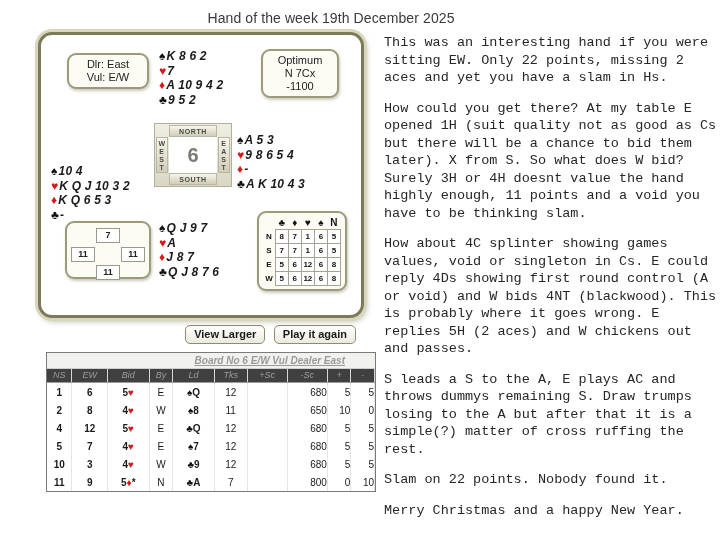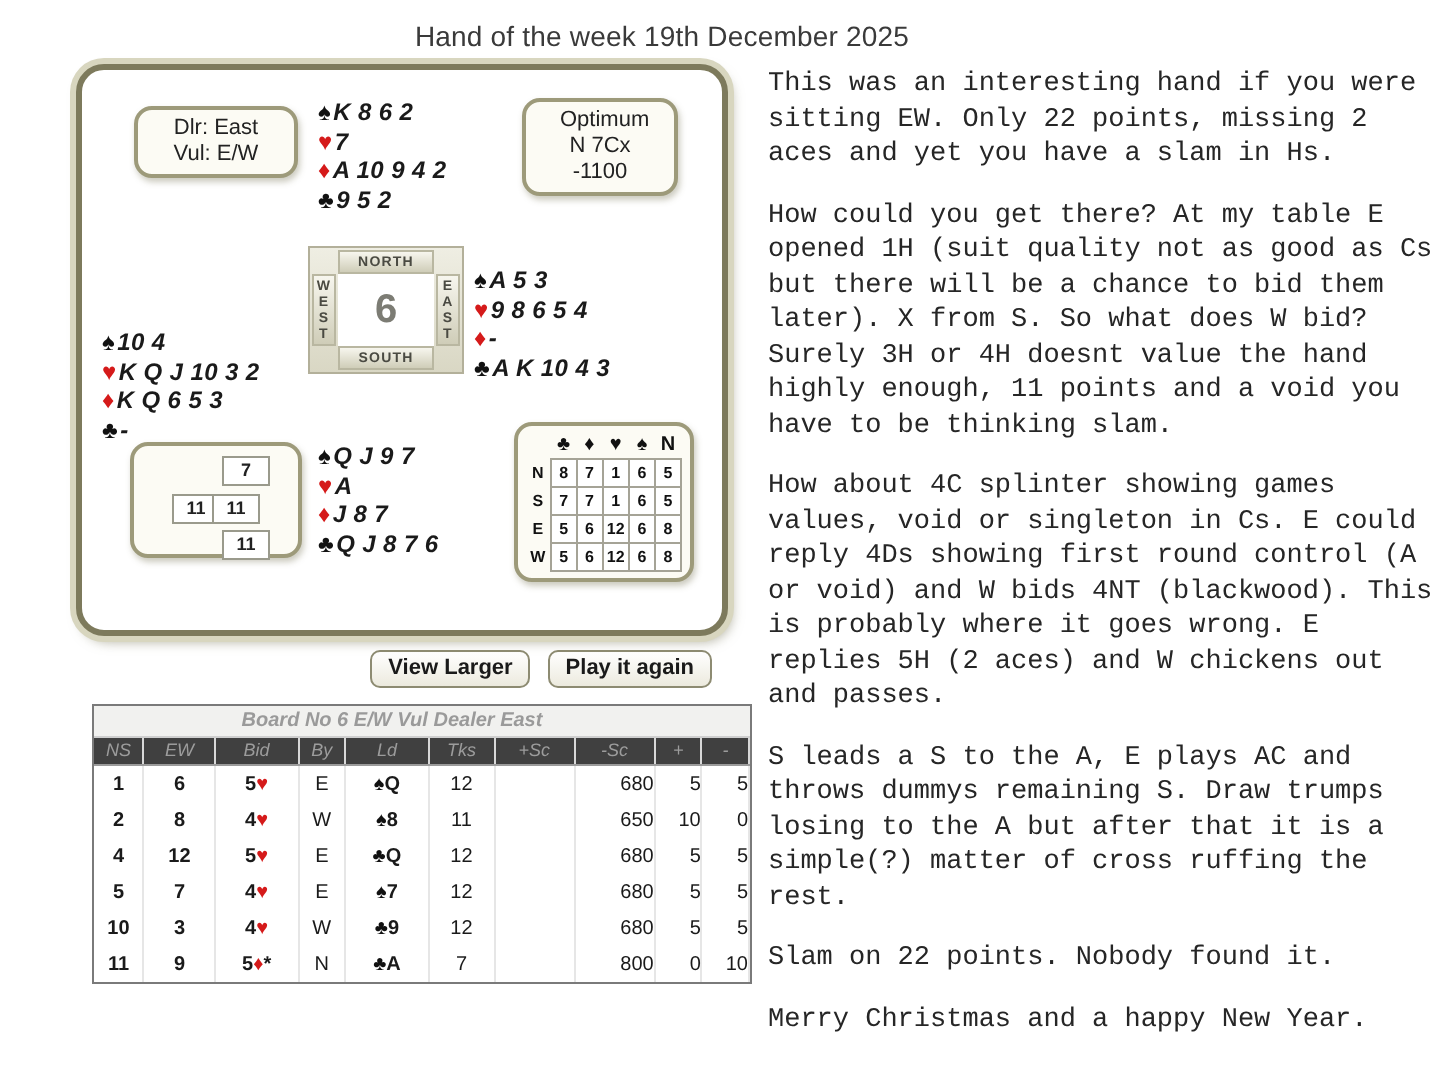--- a/index.html
+++ b/index.html
@@ -58,21 +58,21 @@
   .rbox {
     position: absolute;
     background: #fcfbf4;
     border: 2px solid #9d9a7a;
     border-radius: 9px;
     box-shadow: 1px 2px 3px rgba(140,138,110,0.45);
     text-align: center;
     font-size: 11px;
     line-height: 13px;
     color: #222;
-    padding: 3px 17px;
+    padding: 3px 2px;
     box-sizing: border-box;
   }
 
   #dealer-box {
     left: 26px;
     top: 18px;
     width: 82px;
   }
   #optimum-box {
     right: 22px;
@@ -226,22 +226,24 @@
     width: 100%;
     font-size: 10px;
   }
   table.results caption {
     caption-side: top;
     background: #f1f1ef;
     color: #9a9a9a;
     font-style: italic;
     font-weight: bold;
     font-size: 10px;
+    text-align: right;
     padding: 2px 30px 2px 0;
     border-bottom: 1px solid #cfcfcf;
+    text-decoration: underline;
   }
   table.results th {
     background: #404040;
     color: #9c9c9c;
     font-style: italic;
     font-weight: normal;
     font-size: 9px;
     padding: 1px 0 2px 0;
     border-right: 1px solid #d8d8d8;
     border-bottom: 1px solid #9b9b9b;

